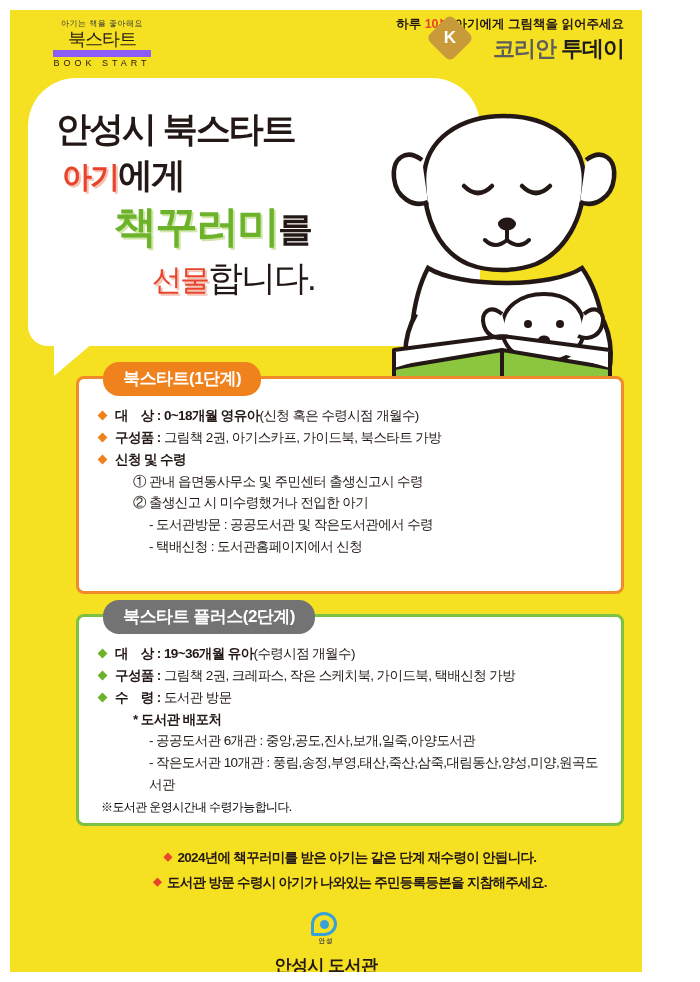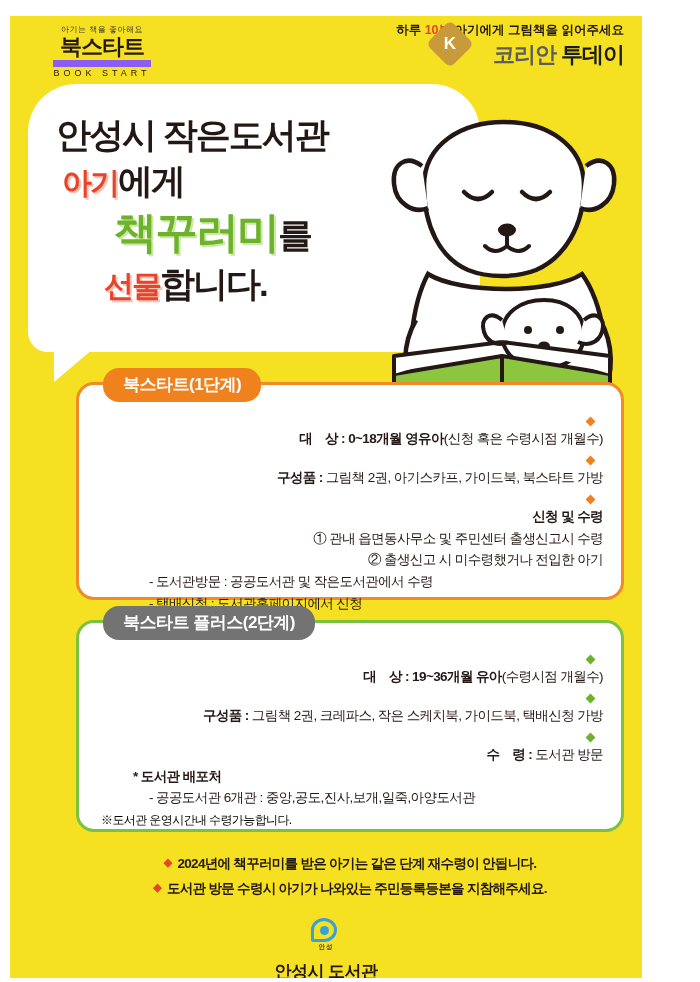--- a/index.html
+++ b/index.html
@@ -8,21 +8,21 @@
     background: #ffffff;
   }
   body {
     width: 700px; height: 982px;
     font-family: "Liberation Sans", sans-serif;
     position: relative;
     overflow: hidden;
   }
   .poster {
     position: absolute;
-    left: 10px; top: 16px;
+    left: 10px; top: 10px;
     width: 632px; height: 962px;
     background: #f5e021;
     overflow: hidden;
   }
 
   
   .topbar {
     position: absolute;
     left: 0; top: 0; width: 100%; height: 78px;
   }
@@ -33,22 +33,22 @@
     text-align: center;
     color: #231815;
   }
   .bs-logo .tiny {
     font-size: 8px;
     letter-spacing: 0.5px;
     color: #3a3a3a;
     margin-bottom: 1px;
   }
   .bs-logo .main {
-    font-size: 22px;
-    font-weight: bold;
+    font-size: 18px;
+    font-weight: normal;
     letter-spacing: -1px;
     line-height: 1;
   }
   .bs-logo .sub {
     font-size: 9px;
     letter-spacing: 4px;
     margin-top: 2px;
     border-top: 7px solid #8b5cf6;
     padding-top: 1px;
     display: inline-block;
@@ -123,22 +123,22 @@
     font-weight: bold;
     margin-left: 6px;
   }
   .hl-3 {
     font-size: 35px;
     font-weight: bold;
     margin-left: 58px;
   }
   .hl-4 {
     font-size: 35px;
-    font-weight: bold;
-    margin-left: 48px;
+    font-weight: normal;
+    margin-left: 96px;
   }
   .hl-em {
     color: #e8432b;
     font-size: 30px;
     text-shadow: 2px 2px 0 #f3c3b5;
   }
   .hl-em2 {
     color: #6cb32b;
     font-size: 43px;
     text-shadow: 2px 2px 0 #cfe6a8;
@@ -150,21 +150,21 @@
     right: 6px; top: 90px;
     width: 260px; height: 330px;
   }
 
   
   .card {
     position: absolute;
     left: 66px;
     width: 548px;
     background: #ffffff;
-    border-radius: 18px;
+    border-radius: 8px;
   }
   .card.orange { border: 3px solid #f08a2a; top: 366px; height: 218px; }
   .card.green  { border: 3px solid #7cc242; top: 604px; height: 212px; }
 
   .card-title {
     position: absolute;
     left: 24px; top: -17px;
     padding: 5px 20px 6px 20px;
     border-radius: 16px;
     color: #fff;
@@ -176,34 +176,34 @@
   .card.orange .card-title { background: #f0821e; }
   .card.green  .card-title { background: #737373; }
 
   .card-body {
     padding: 26px 18px 10px 20px;
     color: #231815;
     font-size: 13.5px;
     line-height: 1.62;
     letter-spacing: -0.6px;
   }
-  .row { display: flex; align-items: flex-end; flex-direction: column; }
+  .row { display: flex; align-items: flex-start; }
   .bullet {
     width: 10px; flex: 0 0 10px;
     margin-top: 7px; margin-right: 6px;
     height: 7px;
   }
   .bullet i {
     display: block;
     width: 7px; height: 7px;
     transform: rotate(45deg);
   }
   .card.orange .bullet i { background: #f0821e; }
   .card.green  .bullet i { background: #6cb32b; }
-  .ind1 { padding-left: 34px; text-align: right; }
+  .ind1 { padding-left: 34px; }
   .ind2 { padding-left: 50px; }
   .ind3 { padding-left: 34px; }
   .bold { font-weight: bold; }
   .note-red {
     color: #000000;
     font-size: 12px;
     padding-left: 2px;
     margin-top: 2px;
   }
 
@@ -293,21 +293,21 @@
         <span class="grey">코리안 </span><span>투데이</span>
       </div>
       <div class="kt-badge">
         <span>K</span>
       </div>
     </div>
   </div>
 
   <div class="bubble"></div>
   <div class="headline">
-    <div class="hl-1">안성시 작은도서관</div>
+    <div class="hl-1">안성시 북스타트</div>
     <div class="hl-2">
       <span class="hl-em">아기</span><span>에게</span>
     </div>
     <div class="hl-3">
       <span class="hl-em2">책꾸러미</span><span>를</span>
     </div>
     <div class="hl-4">
       <span class="hl-em">선물</span><span>합니다.</span>
     </div>
   </div>
@@ -404,20 +404,21 @@
 
       <div class="row">
         <span class="bullet">
             <i></i>
           </span>
         <span><span class="bold">수　령 : </span><span>도서관 방문</span></span>
       </div>
 
       <div class="ind3 bold">* 도서관 배포처</div>
       <div class="ind2">- 공공도서관 6개관 : 중앙,공도,진사,보개,일죽,아양도서관</div>
+      <div class="ind2">- 작은도서관 10개관 : 풍림,송정,부영,태산,죽산,삼죽,대림동산,양성,미양,원곡도서관</div>
       <div class="note-red">※도서관 운영시간내 수령가능합니다.</div>
     </div>
   </div>
 
   <div class="notes">
     <div class="nrow">
       <span class="diamond">◆</span>
       <span>2024년에 책꾸러미를 받은 아기는 같은 단계 재수령이 안됩니다.</span>
     </div>
     <div class="nrow">

